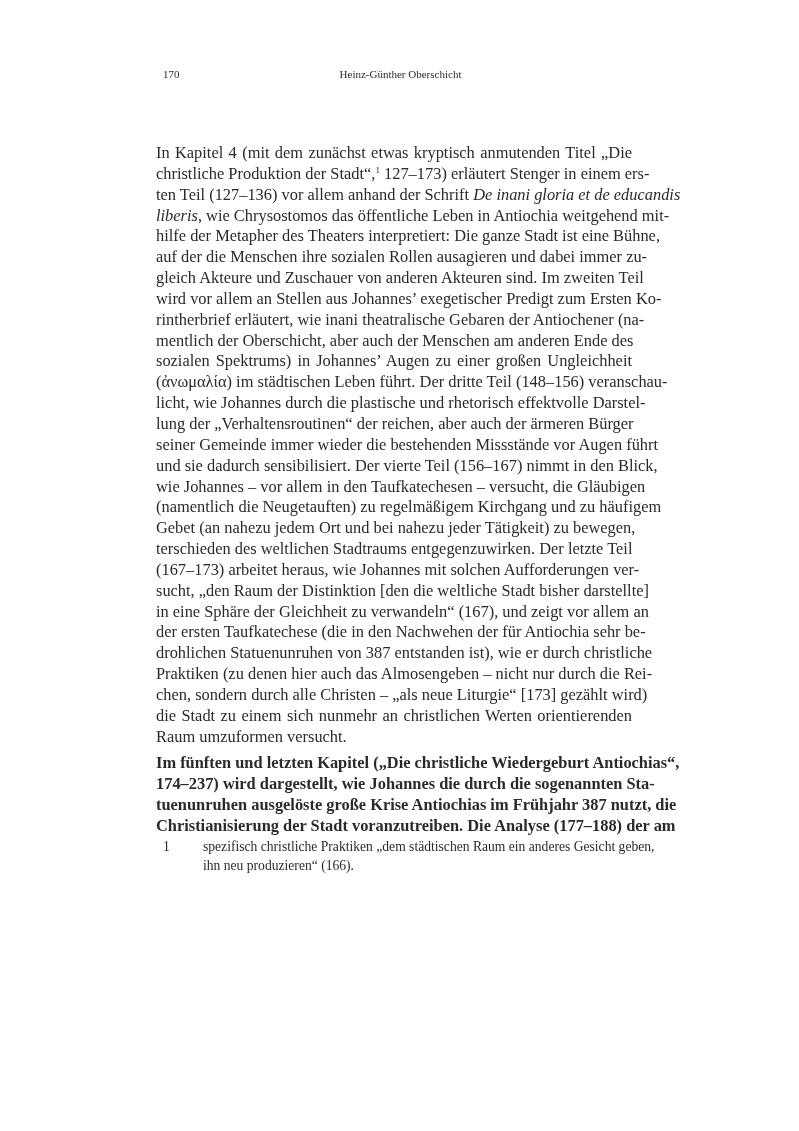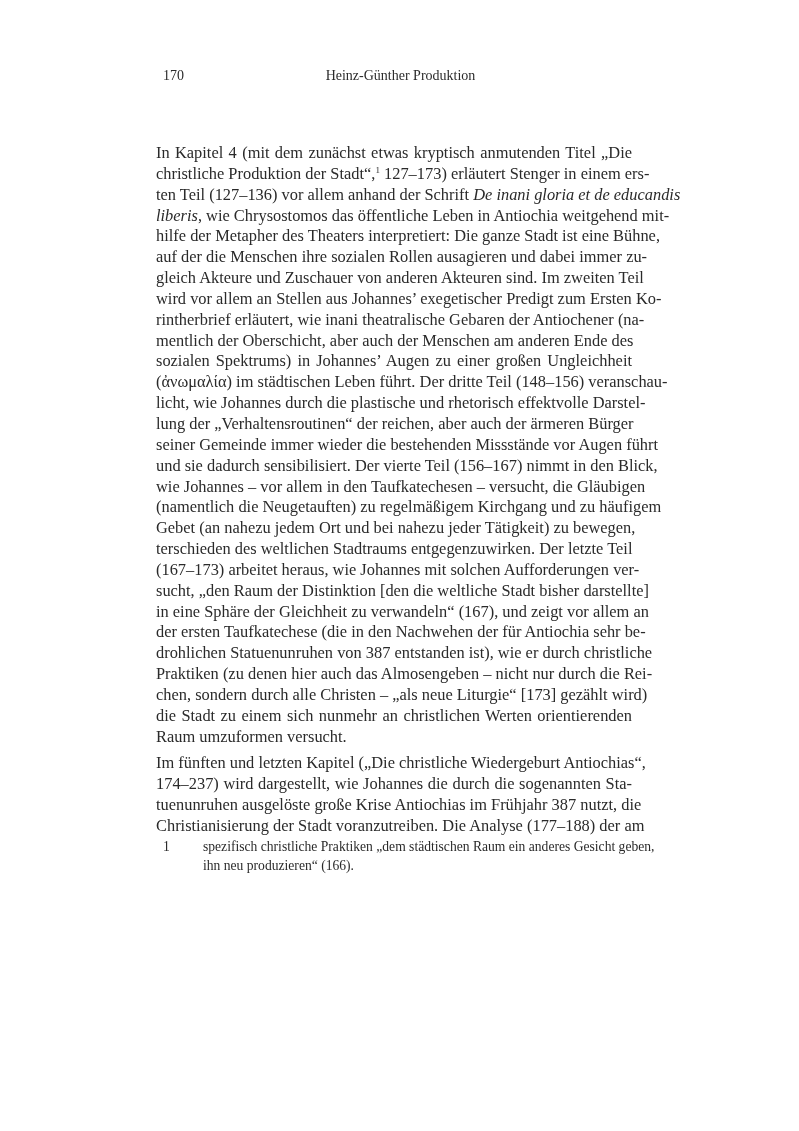--- a/index.html
+++ b/index.html
@@ -2,48 +2,48 @@
 <html><head>
 <meta charset="utf-8">
 <style>
   html, body { margin: 0; padding: 0; }
   body {
     width: 799px; height: 1131px; background: #ffffff;
     position: relative; overflow: hidden;
     font-family: "Liberation Serif", "DejaVu Serif", serif;
     color: #2a2a2a;
   }
-  .header { position: absolute; top: 68px; left: 163px; width: 475px; height: 20px; font-size: 14px; }
+  .header { position: absolute; top: 68px; left: 163px; width: 475px; height: 20px; font-size: 11px; }
   .page-num { position: absolute; left: 0; top: 0; }
   .running-head { position: absolute; left: 0; right: 0; top: 0; text-align: center; }
   .body-text {
     position: absolute; top: 143px; left: 156px; width: 476px;
     font-size: 16.4px; line-height: 20.85px;
     text-align: justify; hyphens: manual;
   }
   .body-text p { margin: 0; }
-  .body-text p + p { margin-top: 6px; }
+  .body-text p + p { margin-top: 6px; font-weight: bold; }
   .line { display: block; text-align: justify; text-align-last: justify; white-space: nowrap; overflow: visible; }
   .line.last { text-align-last: left; }
   .it { font-style: italic; }
   sup.fn { font-size: 9px; vertical-align: 6px; line-height: 0; }
   .footnotes {
     position: absolute; top: 838px; left: 163px; width: 476px;
     font-size: 13.6px; line-height: 18.5px;
   }
   .fn-item { position: relative; padding-left: 40px; }
   .fn-num { position: absolute; left: 0; top: 0; }
   .fn-text .line { display: block; }
 </style>
 </head>
 <body>
 
 <div class="header">
   <span class="page-num">170</span>
-  <span class="running-head">Heinz-Günther Produktion</span>
+  <span class="running-head">Heinz-Günther Oberschicht</span>
 </div>
 
 <div class="body-text">
   <p>
     <span class="line">In Kapitel 4 (mit dem zunächst etwas kryptisch anmutenden Titel „Die</span>
     <span class="line"><span>christliche Produktion der Stadt“,</span><sup class="fn">1</sup><span> 127–173) erläutert Stenger in einem ers-</span></span>
     <span class="line"><span>ten Teil (127–136) vor allem anhand der Schrift </span><span class="it">De inani gloria et de educandis</span></span>
     <span class="line"><span class="it">liberis</span><span>, wie Chrysostomos das öffentliche Leben in Antiochia weitgehend mit-</span></span>
     <span class="line">hilfe der Metapher des Theaters interpretiert: Die ganze Stadt ist eine Bühne,</span>
     <span class="line">auf der die Menschen ihre sozialen Rollen ausagieren und dabei immer zu-</span>

